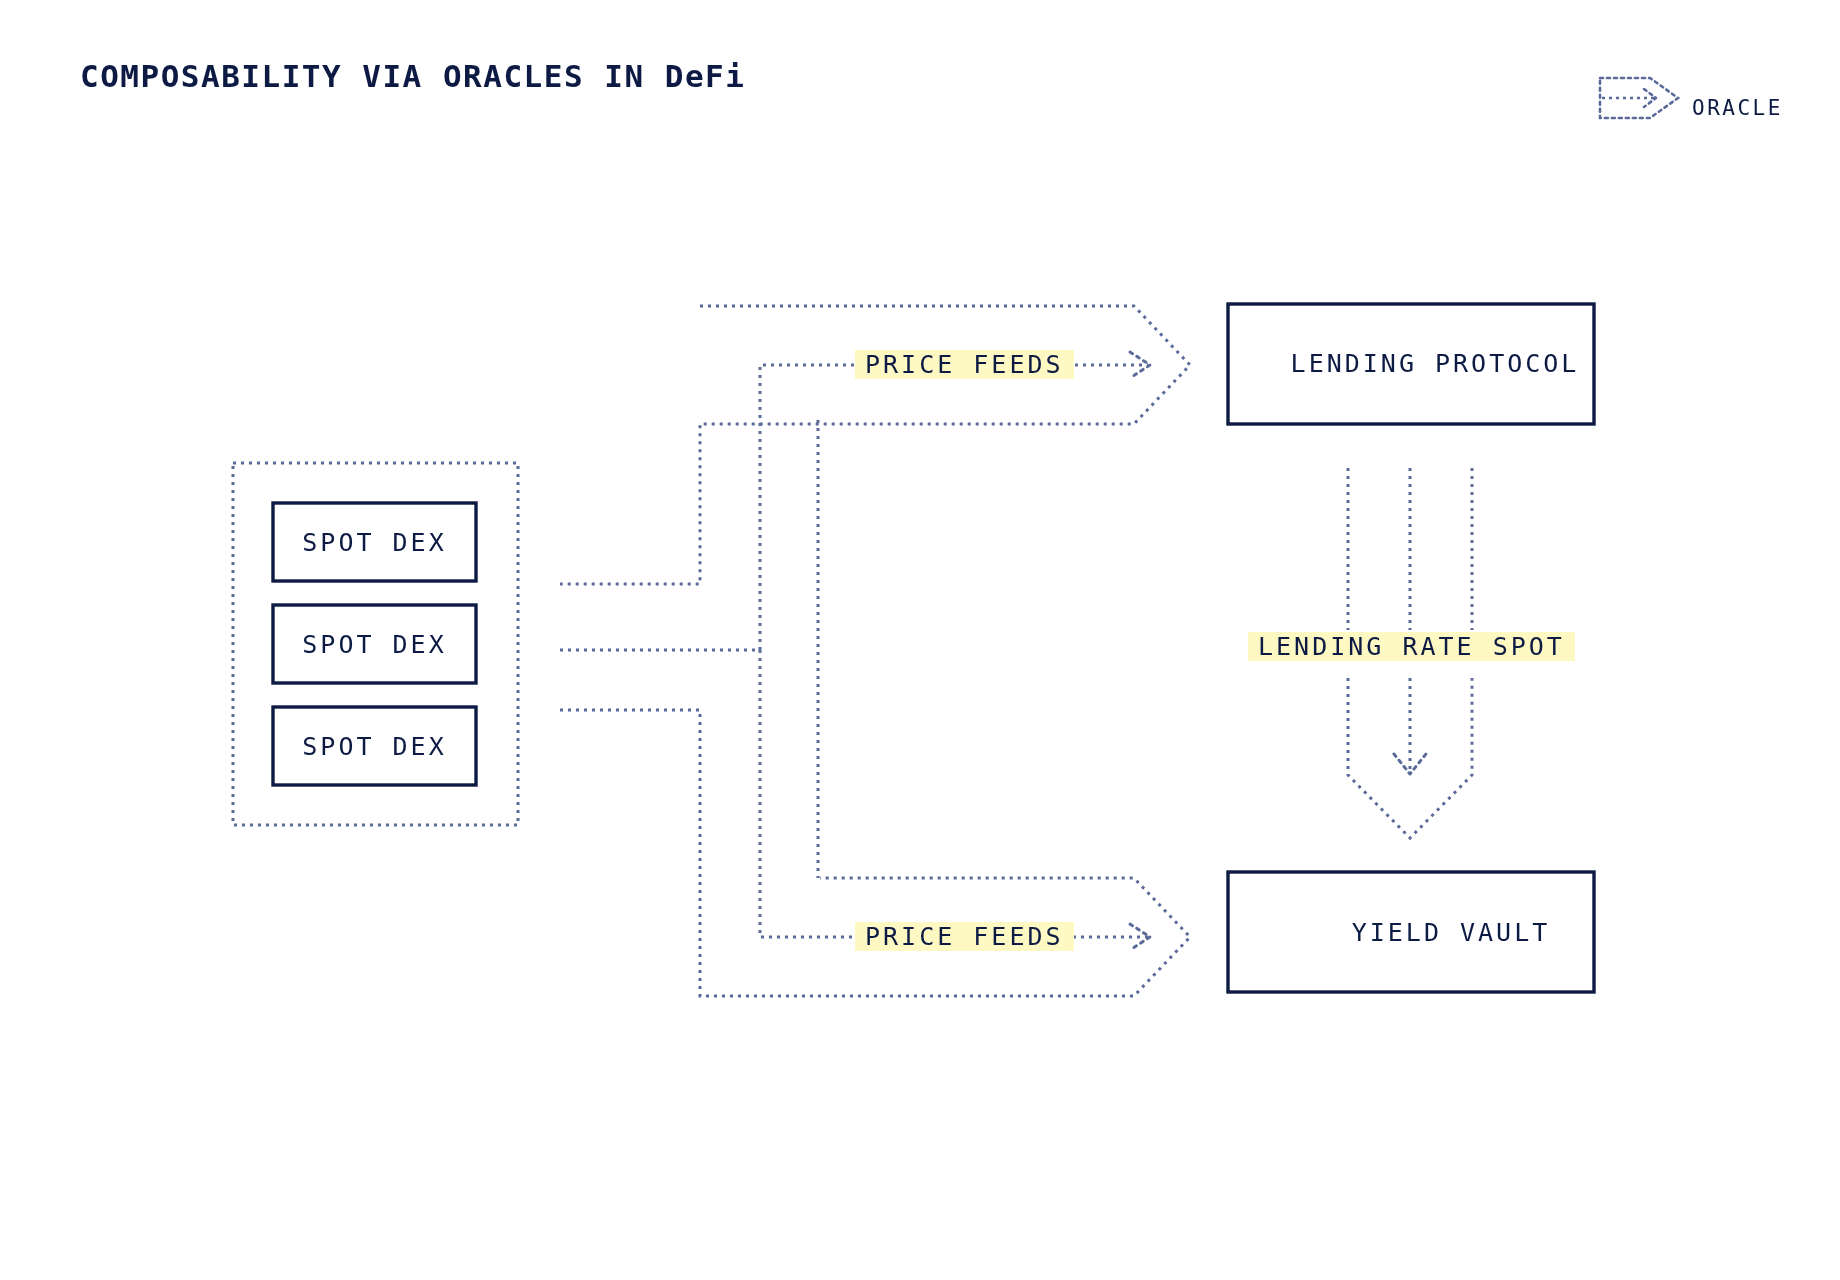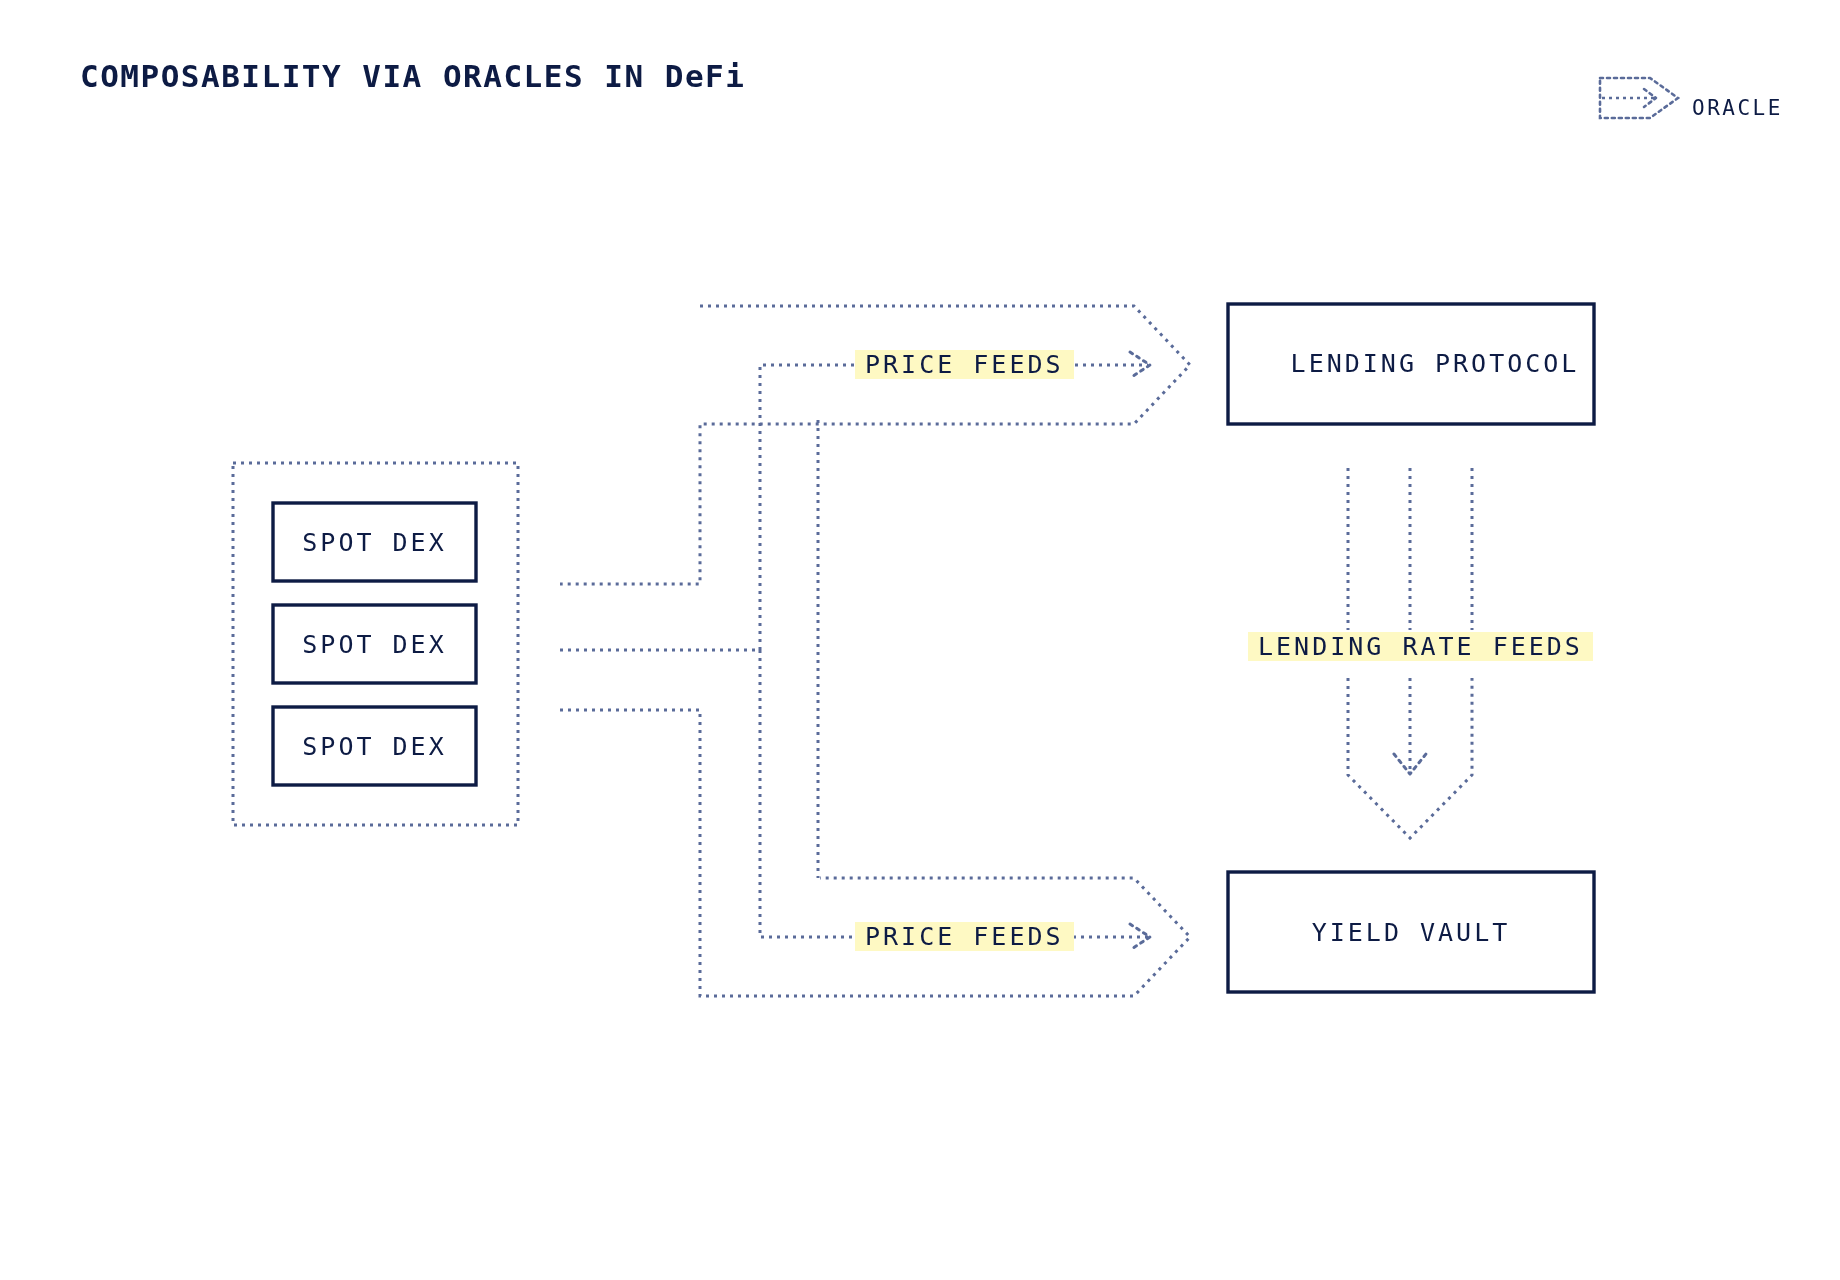--- a/index.html
+++ b/index.html
@@ -83,17 +83,17 @@
 
 <div class="lbl" id="title">COMPOSABILITY VIA ORACLES IN DeFi</div>
 
 <div class="lbl" id="legend-text">ORACLE</div>
 
 <div class="lbl node-label" style="left:273px;top:503px;width:203px;height:78px;display:flex;align-items:center;justify-content:center;">SPOT DEX</div>
 <div class="lbl node-label" style="left:273px;top:605px;width:203px;height:78px;display:flex;align-items:center;justify-content:center;">SPOT DEX</div>
 <div class="lbl node-label" style="left:273px;top:707px;width:203px;height:78px;display:flex;align-items:center;justify-content:center;">SPOT DEX</div>
 
 <div class="lbl node-label" style="left:1228px;top:303px;width:366px;height:120px;display:flex;align-items:center;justify-content:center;margin-left:24px;">LENDING PROTOCOL</div>
-<div class="lbl node-label" style="left:1228px;top:872px;width:366px;height:120px;display:flex;align-items:center;justify-content:center;">YIELD VAULT</div>
+<div class="lbl node-label" style="left:1228px;top:872px;width:366px;height:120px;display:flex;align-items:center;justify-content:center;padding-left:40px;">YIELD VAULT</div>
 
 <div class="lbl flow-label" style="left:855px;top:350px;">PRICE FEEDS</div>
 <div class="lbl flow-label" style="left:855px;top:922px;">PRICE FEEDS</div>
-<div class="lbl flow-label" style="left:1248px;top:632px;">LENDING RATE FEEDS</div>
+<div class="lbl flow-label" style="left:1248px;top:632px;">LENDING RATE SPOT</div>
 
 </body></html>

